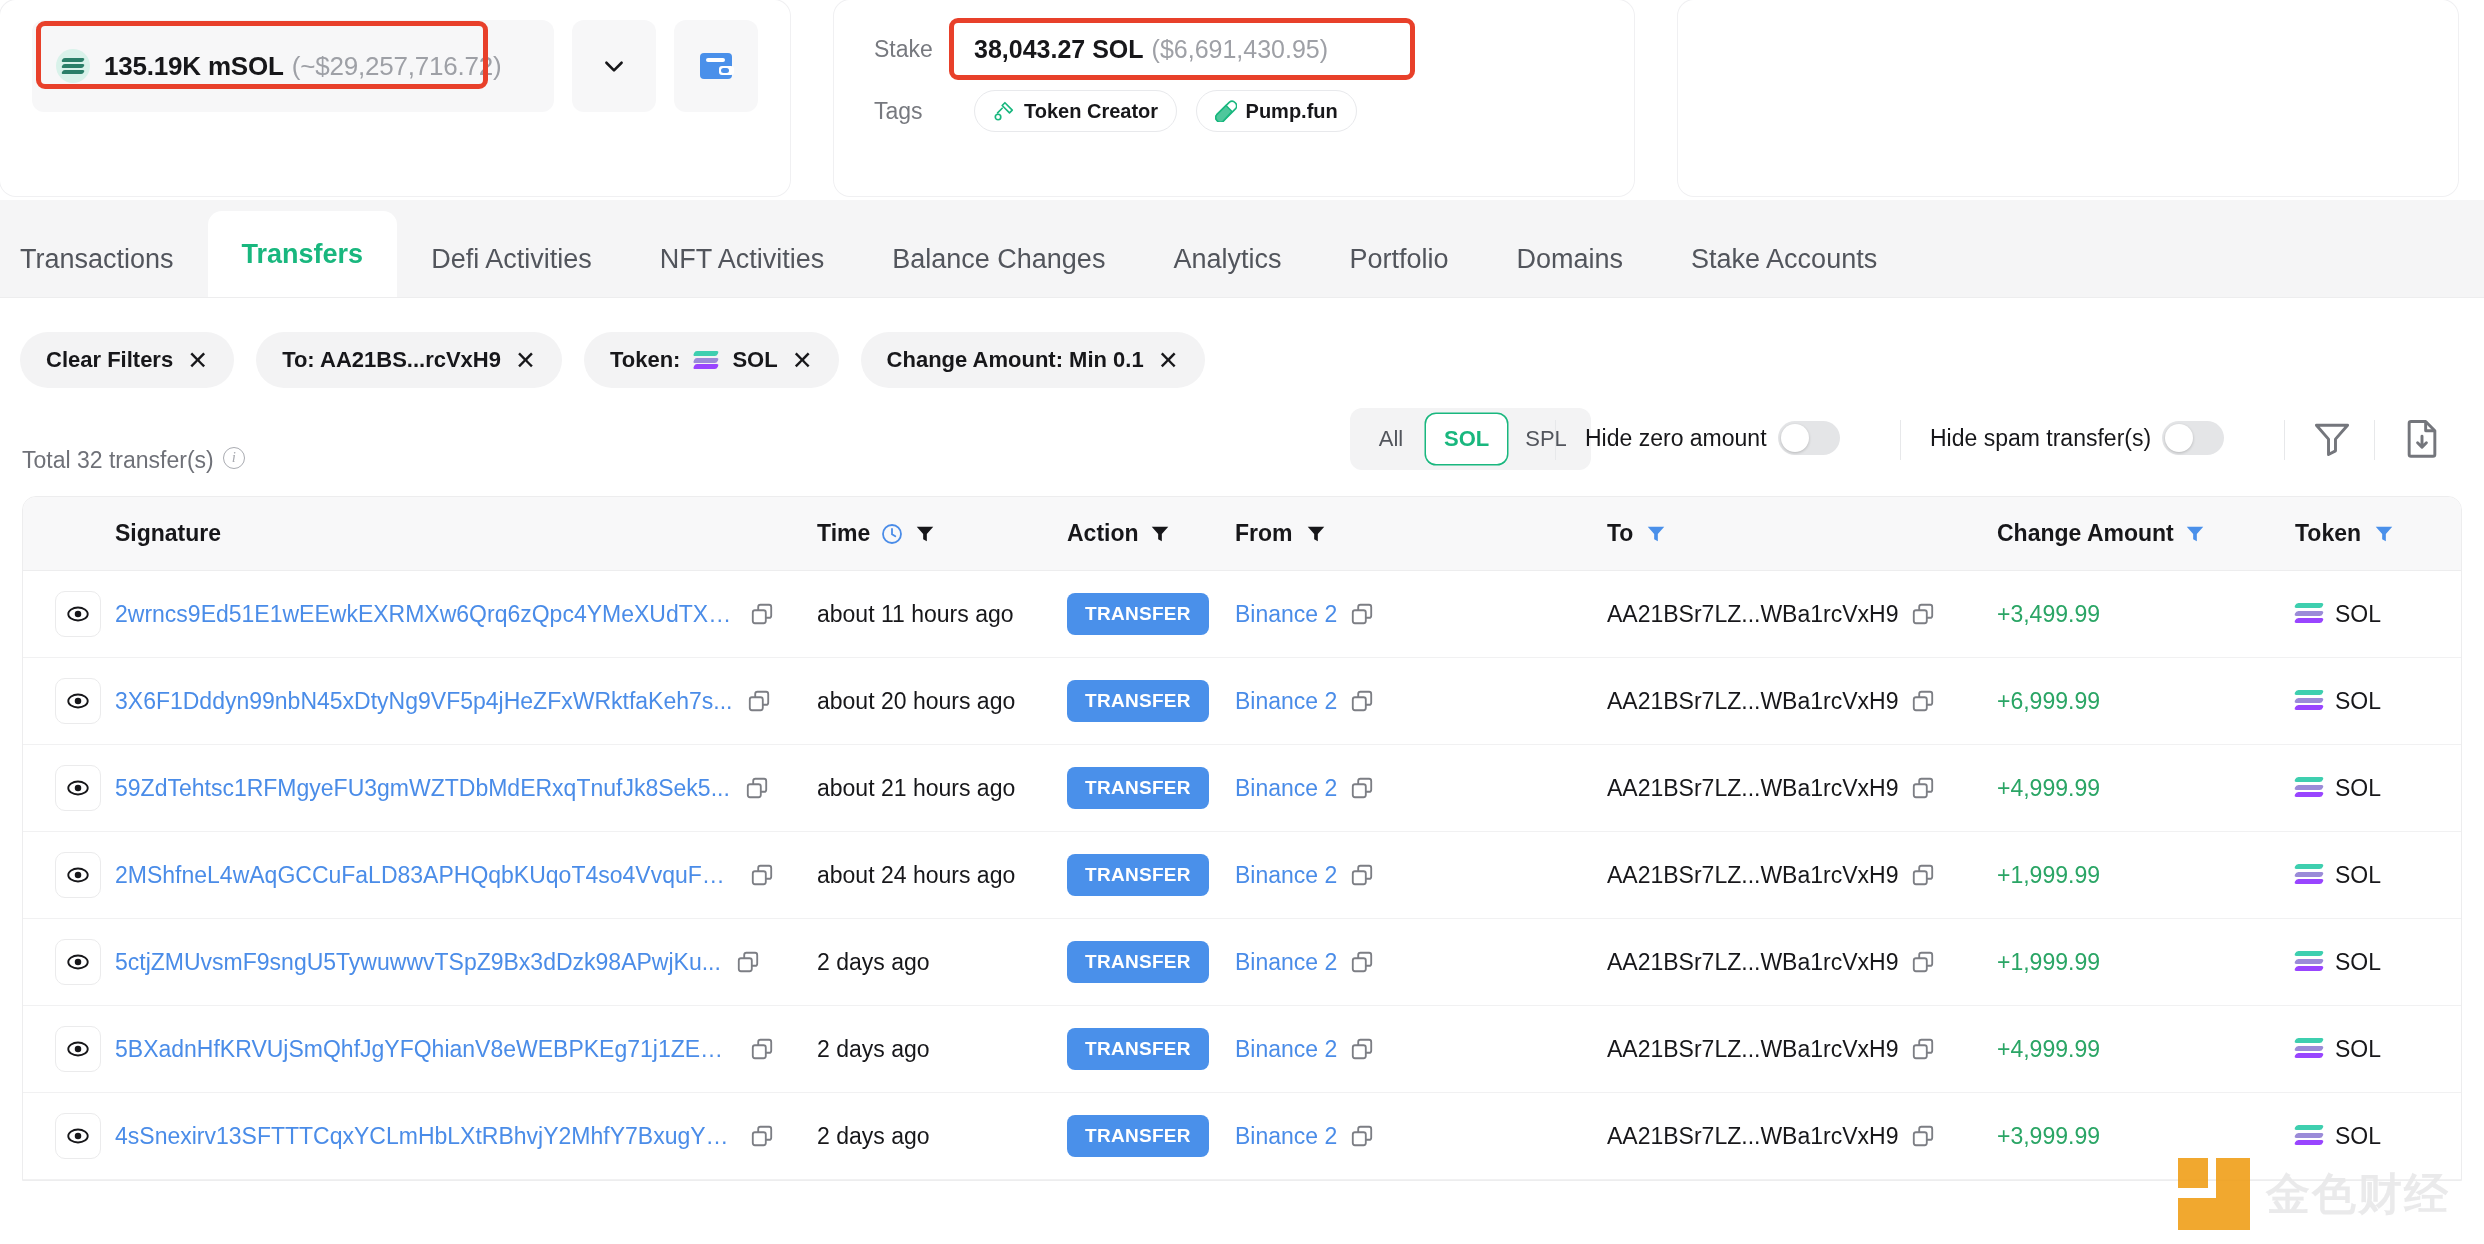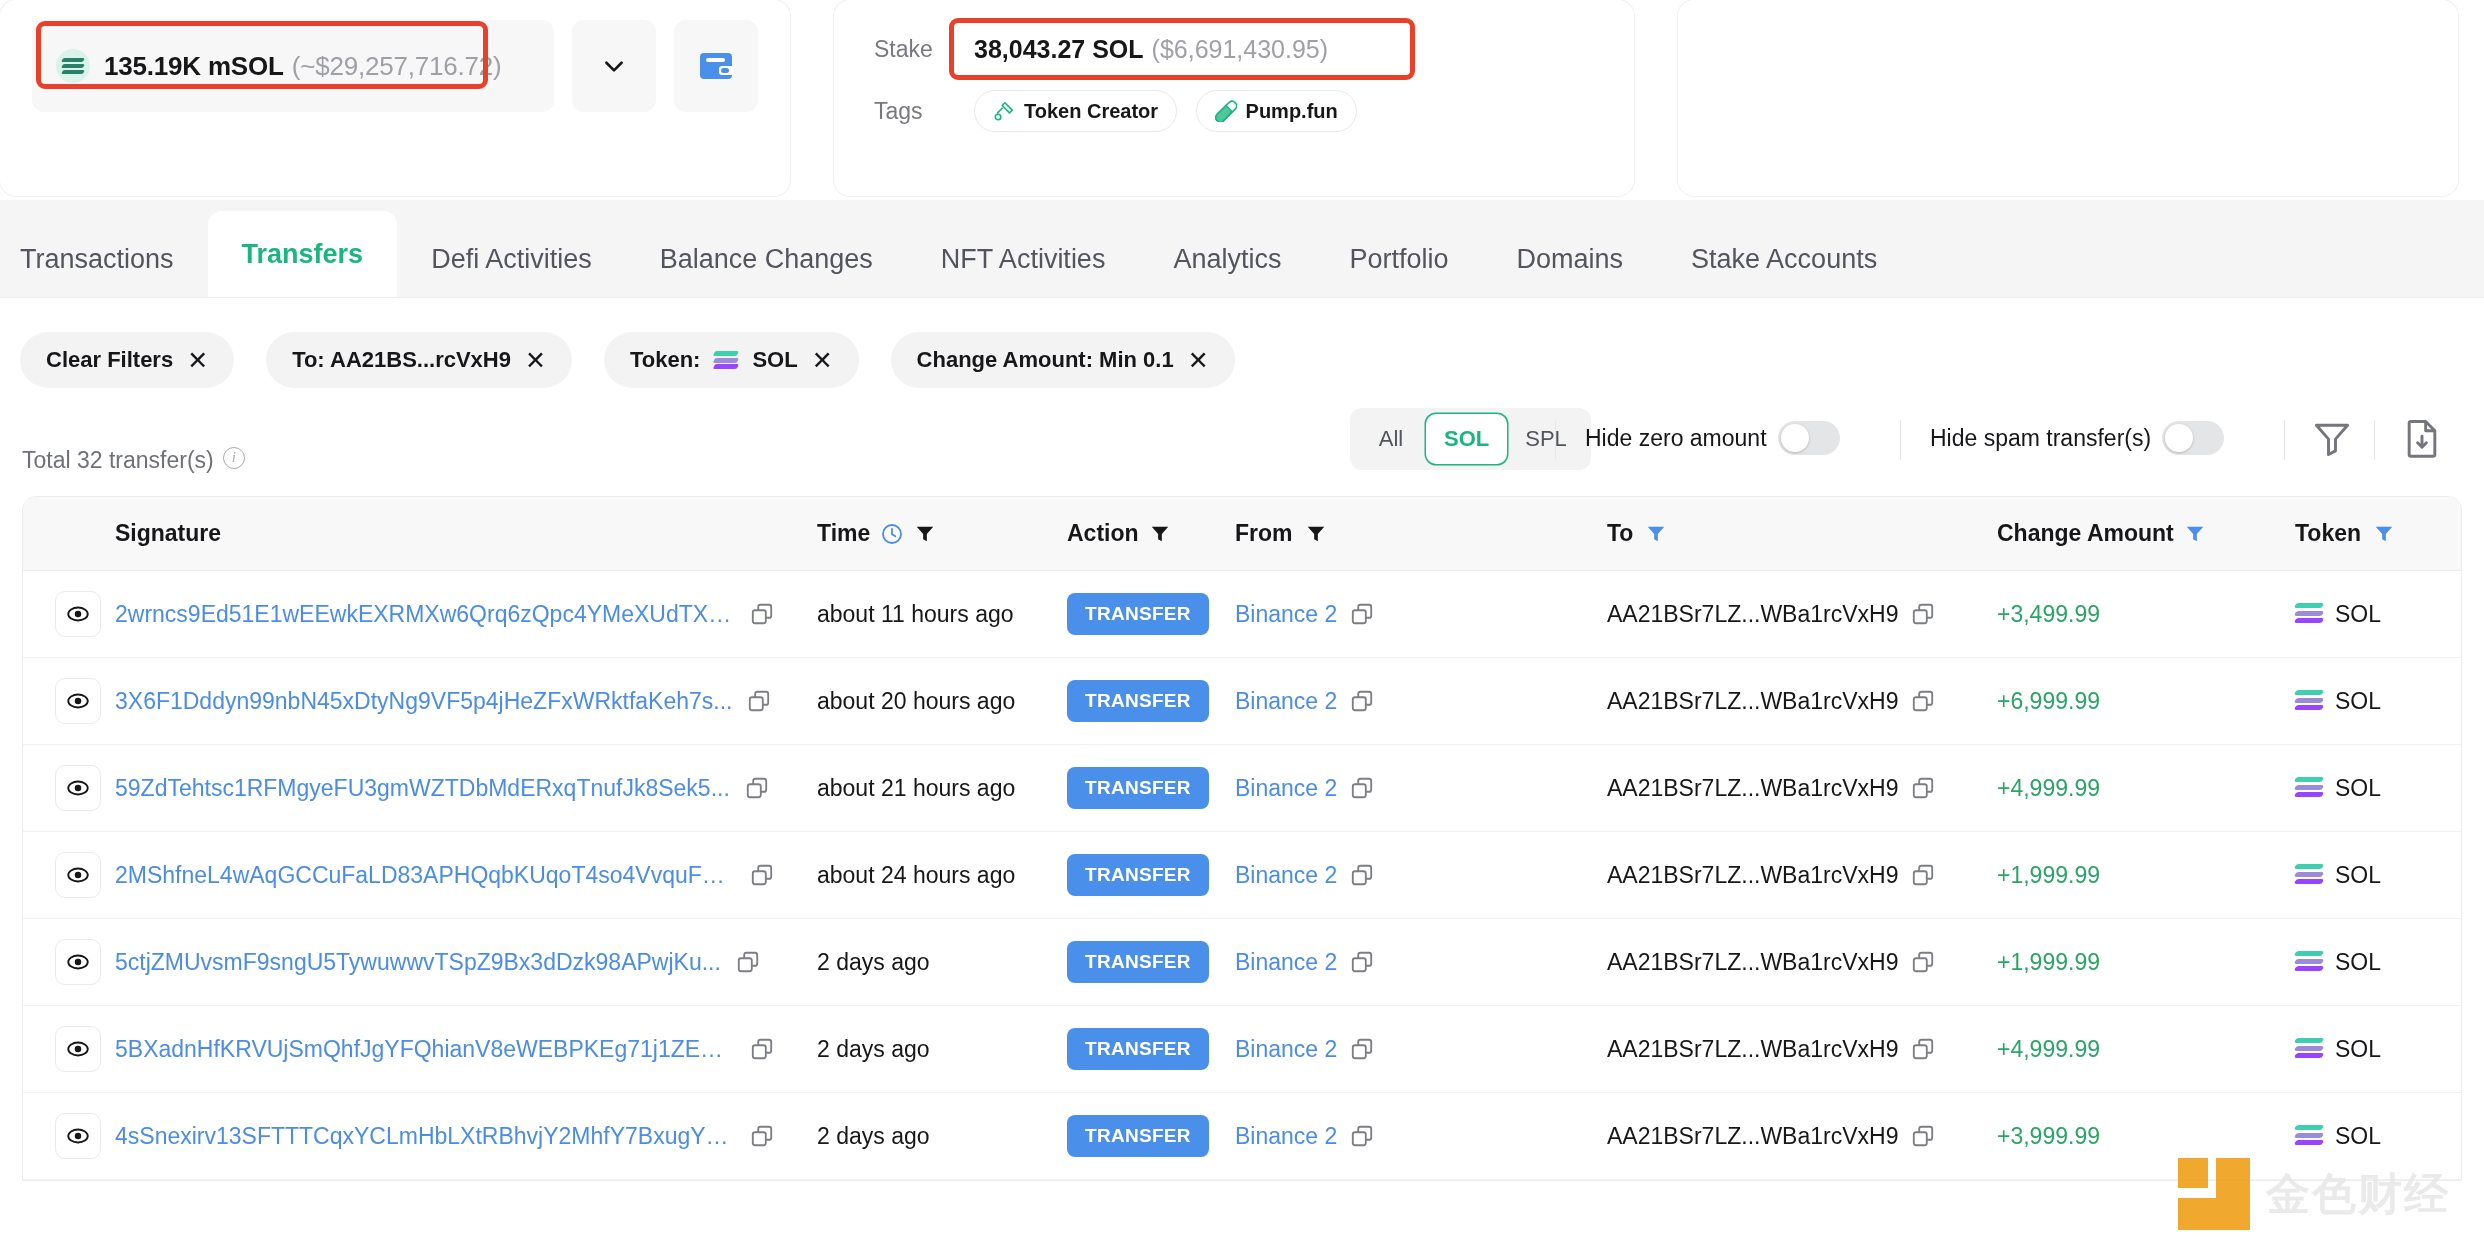--- a/index.html
+++ b/index.html
@@ -134,21 +134,21 @@
   .tab.first { padding-left: 0px; }
   .tab.active {
     background: #ffffff;
     color: #19b77e;
     font-weight: 700;
     border-top-left-radius: 14px; border-top-right-radius: 14px;
     height: 86px;
   }
 
   
-  .chips { display: flex; align-items: center; gap: 32px; padding: 34px 20px 0 20px; }
+  .chips { display: flex; align-items: center; gap: 22px; padding: 34px 20px 0 20px; }
   .chip {
     display: inline-flex; align-items: center; gap: 14px;
     height: 56px; padding: 0 26px;
     background: #f3f3f4; border-radius: 28px;
     font-size: 22px; font-weight: 700; color: #17171a; cursor: pointer;
   }
   .chip .x { font-size: 25px; font-weight: 400; color: #17171a; line-height: 1; }
   .chip .solmini { width: 24px; height: 18px; position: relative; display:inline-block; }
   .chip .solmini i { display:block; position:absolute; left:0; width:24px; height:4.5px; border-radius:2px; transform: skewX(-22deg); }
   .chip .solmini i:nth-child(1){ top:0; background:#3ecfaf; }
@@ -323,22 +323,22 @@
   </div>
 
   <div class="card card-blank"></div>
 </div>
 
 <div class="tabbar">
   <div style="width:20px;flex:none"></div>
   <div class="tab first">Transactions</div>
   <div class="tab active">Transfers</div>
   <div class="tab">Defi Activities</div>
+  <div class="tab">NFT Activities</div>
   <div class="tab">Balance Changes</div>
-  <div class="tab">NFT Activities</div>
   <div class="tab">Analytics</div>
   <div class="tab">Portfolio</div>
   <div class="tab">Domains</div>
   <div class="tab">Stake Accounts</div>
 </div>
 
 <div class="chips">
   <div class="chip">
     <span>Clear Filters</span>
     <span class="x">✕</span>

